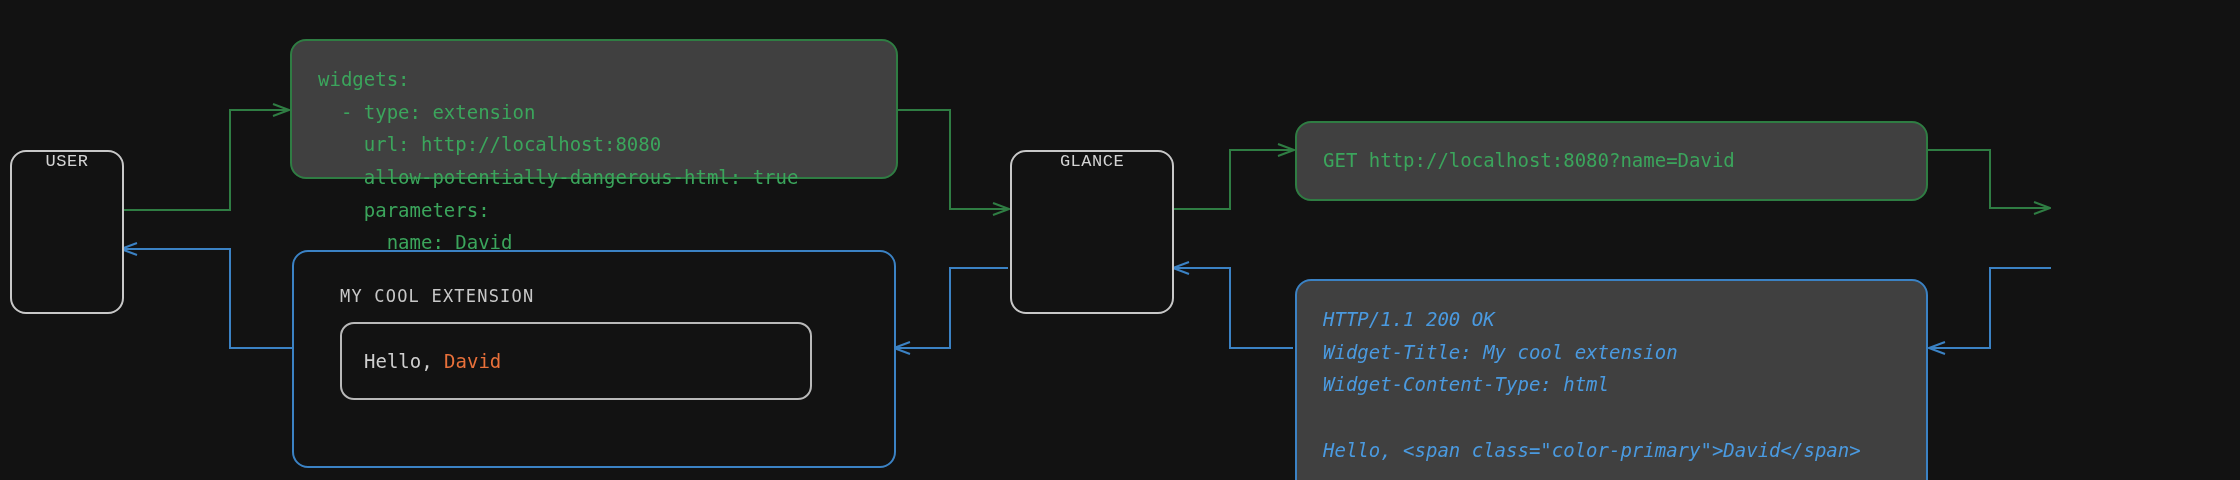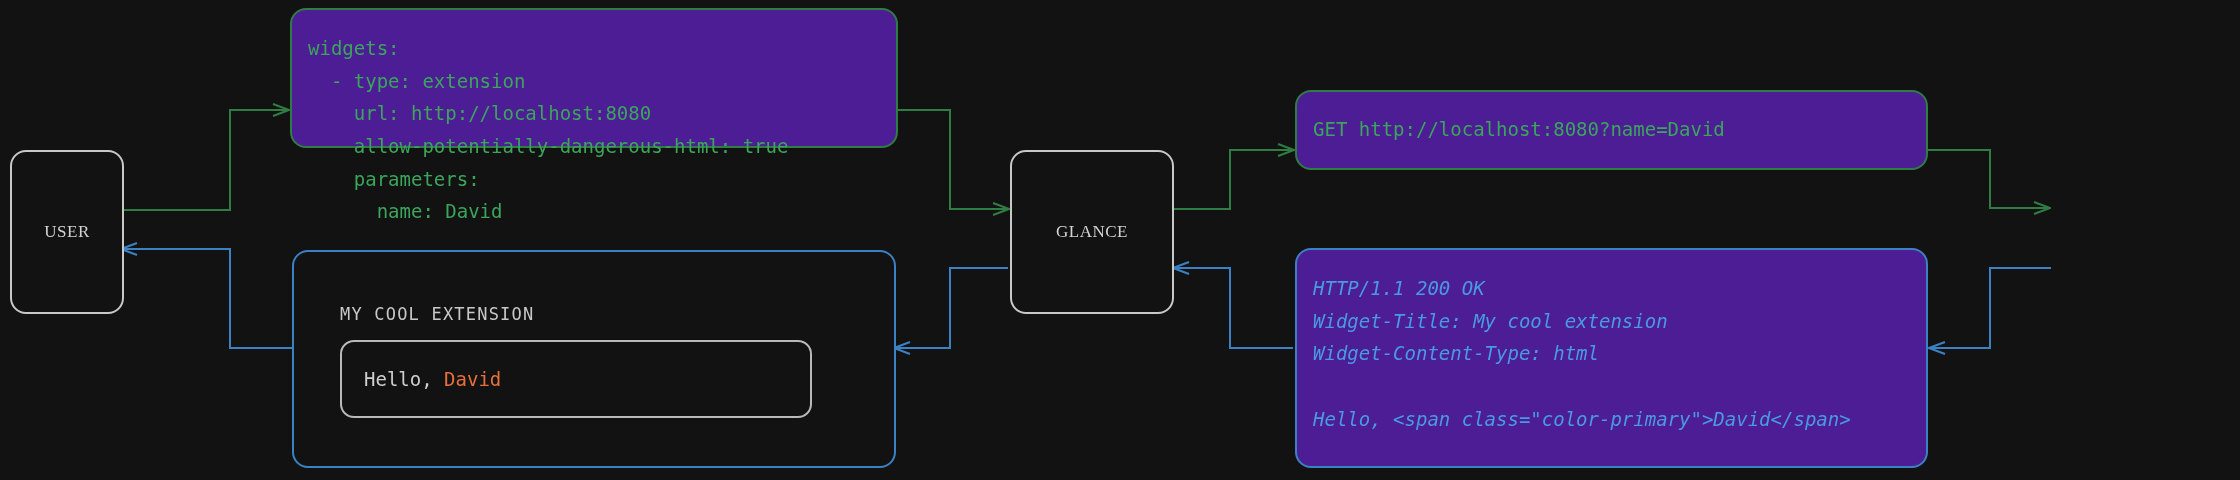--- a/index.html
+++ b/index.html
@@ -21,54 +21,54 @@
     width: 2240px;
     height: 480px;
     pointer-events: none;
   }
   .node {
     position: absolute;
     border: 2px solid #c8c8c8;
     border-radius: 16px;
     background: #121212;
     display: flex;
-    align-items: center;
     justify-content: center;
     color: #d4d4d4;
     font-size: 17px;
     letter-spacing: 0.5px;
-    font-family: Liberation Serif, serif;
+    font-family: Liberation Mono, monospace;
   }
   .msgbox {
     position: absolute;
     border-radius: 16px;
-    background: #4c1d95;
+    background: #404040;
     box-sizing: border-box;
-    padding: 22px 16px;
+    padding: 22px 26px;
     font-size: 19px;
     line-height: 1.72;
     white-space: pre;
     font-family: "DejaVu Sans Mono", monospace;
+    margin-top: 31px;
   }
   .msgbox.green {
     border: 2px solid #2f7d43;
     color: #3ba55c;
   }
   .msgbox.blue {
     border: 2px solid #3b82c4;
     color: #4a9ae0;
     font-style: italic;
   }
   .widgetbox {
     position: absolute;
     border: 2px solid #3b82c4;
     border-radius: 16px;
     background: #121212;
     box-sizing: border-box;
-    padding: 38px 28px;
+    padding: 20px 28px;
   }
   .widget-title {
     color: #c8c8c8;
     font-size: 17px;
     letter-spacing: 1.2px;
     margin: 14px 0 16px 18px;
     font-family: "DejaVu Sans Mono", monospace;
   }
   .widget-inner {
     border: 2px solid #b9b9b9;

